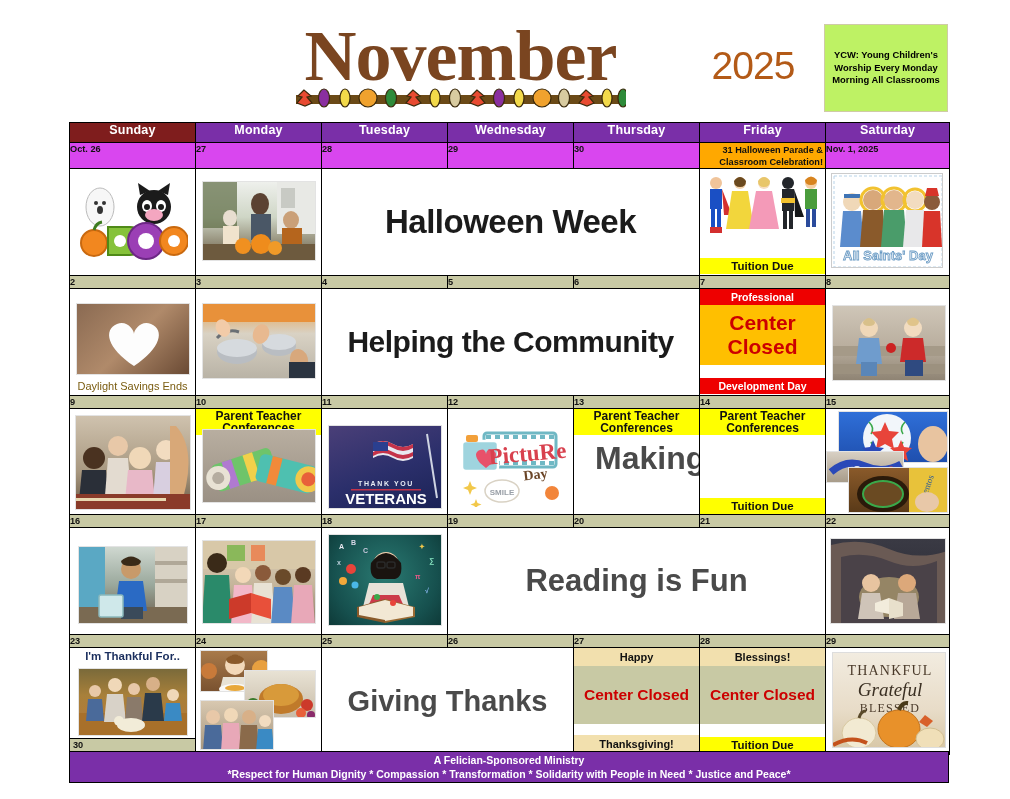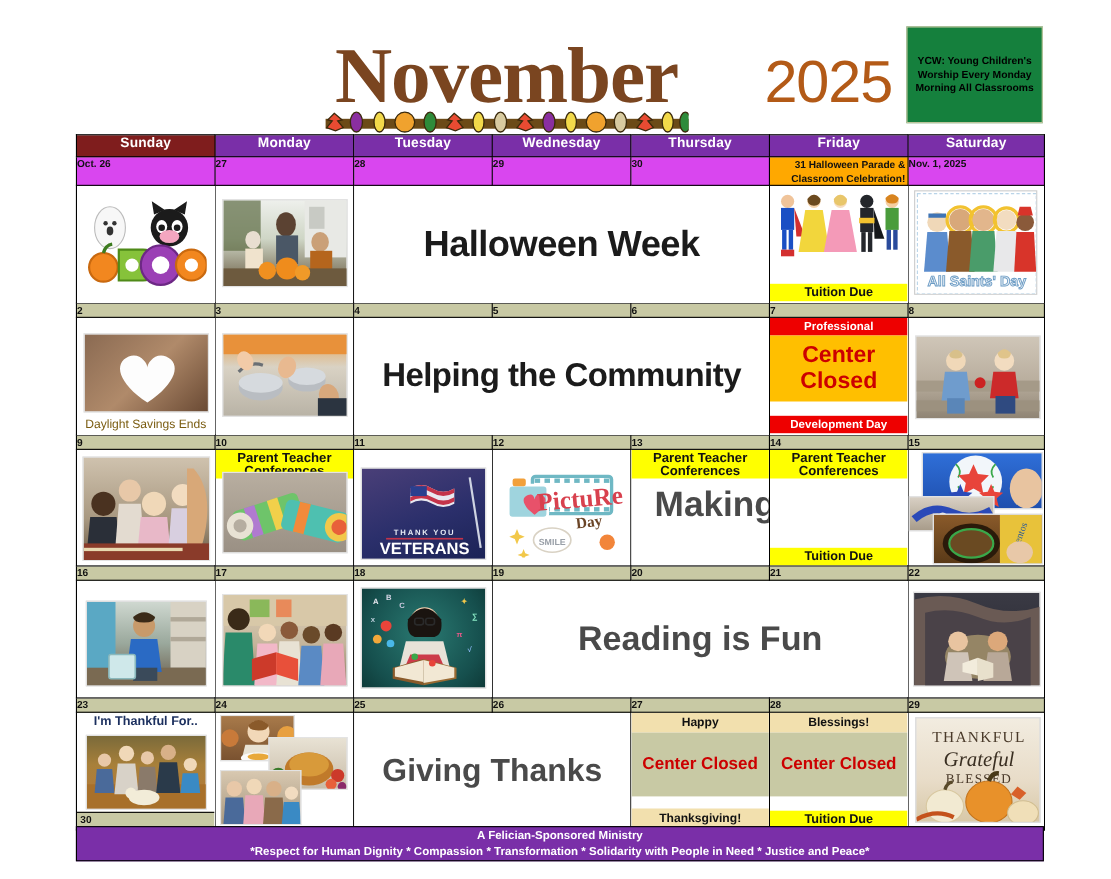--- a/index.html
+++ b/index.html
@@ -19,43 +19,43 @@
     width: 150px; height: 92px;
     display: flex; flex-direction: column; align-items: center; justify-content: flex-start;
   }
   .logo-mark { width: 118px; height: 64px; }
   .logo-text {
     font-size: 8.5px; color: #8d6fa0; letter-spacing: .6px;
     margin-top: 3px; white-space: nowrap; font-family: "Liberation Sans", sans-serif;
   }
 
   .month-wrap {
-    position: absolute; left: 288px; top: 22px; width: 345px; height: 90px; margin-top: 13px;
+    position: absolute; left: 288px; top: 22px; width: 345px; height: 90px;
   }
   .month-word {
     font-family: "Liberation Serif", serif;
     font-weight: bold; font-size: 72px; line-height: 68px;
     color: #7a4520; letter-spacing: -1px;
     text-align: center;
   }
   .leafbar { position: relative; width: 330px; height: 24px; margin: -4px auto 0 auto; }
   .leafbar .stick {
     position: absolute; left: 0; top: 9px; width: 330px; height: 9px;
     background: #6b4a17;
   }
 
   .year {
     position: absolute; left: 688px; top: 44px; width: 130px;
-    font-size: 54px; font-weight: normal; color: #b35a17;
+    font-size: 39px; font-weight: normal; color: #b35a17;
     font-family: "Liberation Sans", sans-serif; text-align: center; letter-spacing: -1px;
   }
 
   .ycw-box {
     position: absolute; left: 824px; top: 24px; width: 124px; height: 88px;
-    background: #15803d; border: 1px solid #cfcba6;
+    background: #bef264; border: 1px solid #cfcba6;
     display: flex; align-items: center; justify-content: center;
     padding: 3px 4px;
   }
   .ycw-text { font-size: 9.4px; font-weight: bold; color: #000; line-height: 12.5px; text-align: center; }
 
   
   .cal {
     position: absolute; left: 69px; top: 122px;
     width: 880px; border-collapse: collapse; table-layout: fixed;
   }

